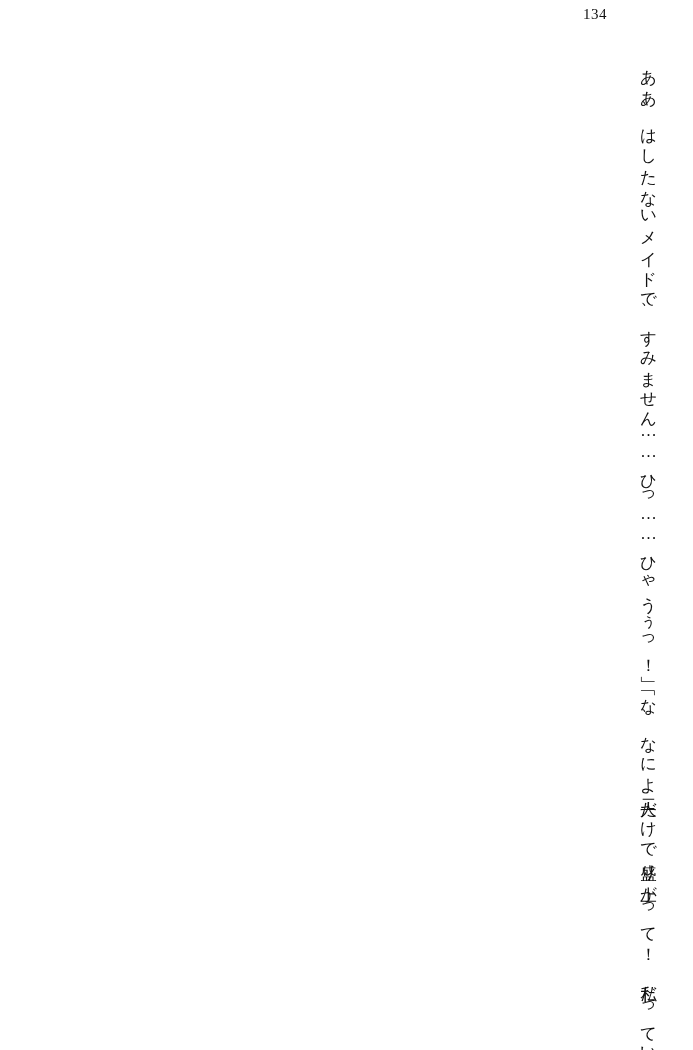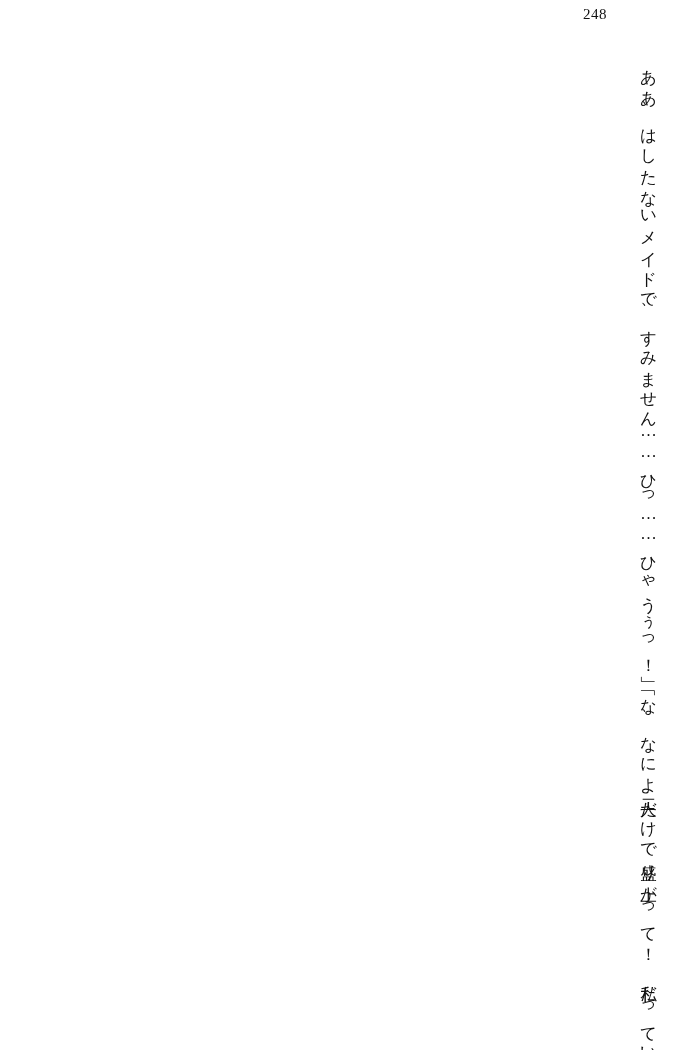--- a/index.html
+++ b/index.html
@@ -51,19 +51,19 @@
     color: #111111;
   }
   .line.indent {
     padding-top: 17px;
   }
 </style>
 </head>
 <body>
 
 <div class="page">
-  <div class="page-number">248</div>
+  <div class="page-number">134</div>
   <div class="text-block">
     <div class="line">ああ、はしたないメイドで、すみません……ひっ……ひゃうぅっ！」</div>
     <div class="line indent">「な、なによ二人だけで盛り上がって！　私だっているのよっ！」</div>
 
   </div>
 </div>
 
 </body></html>

